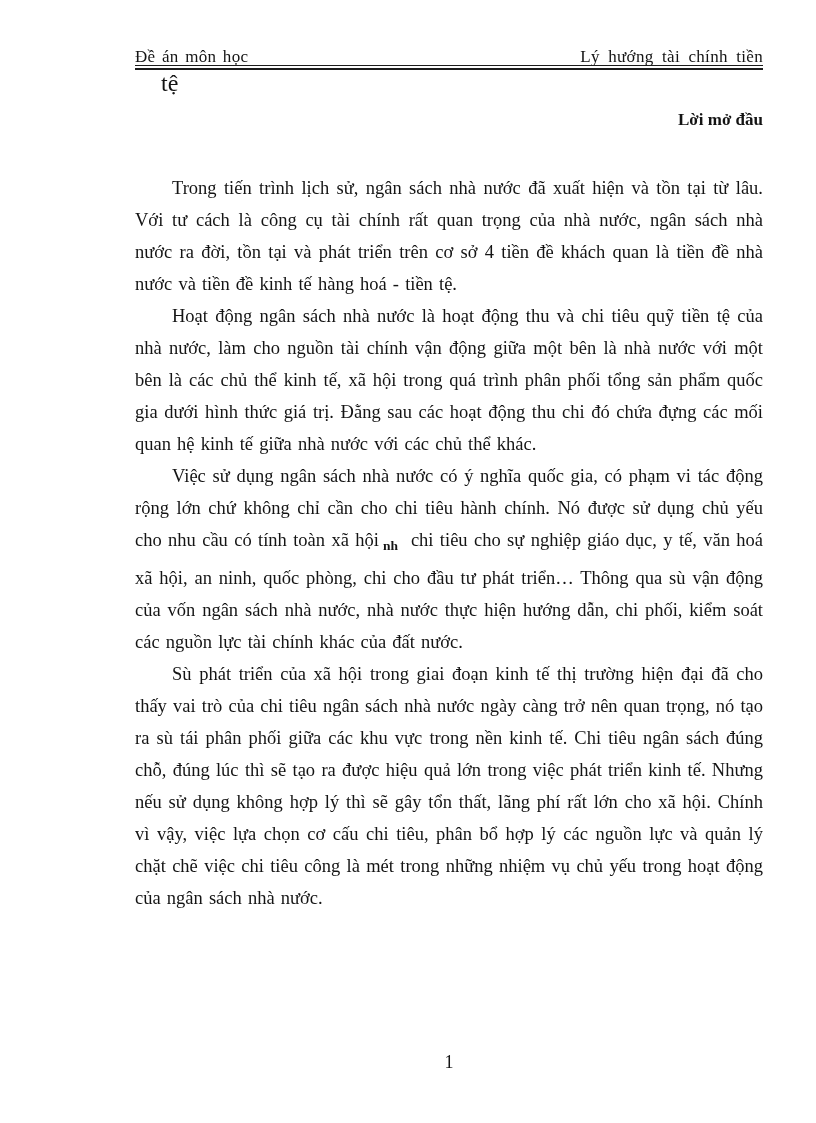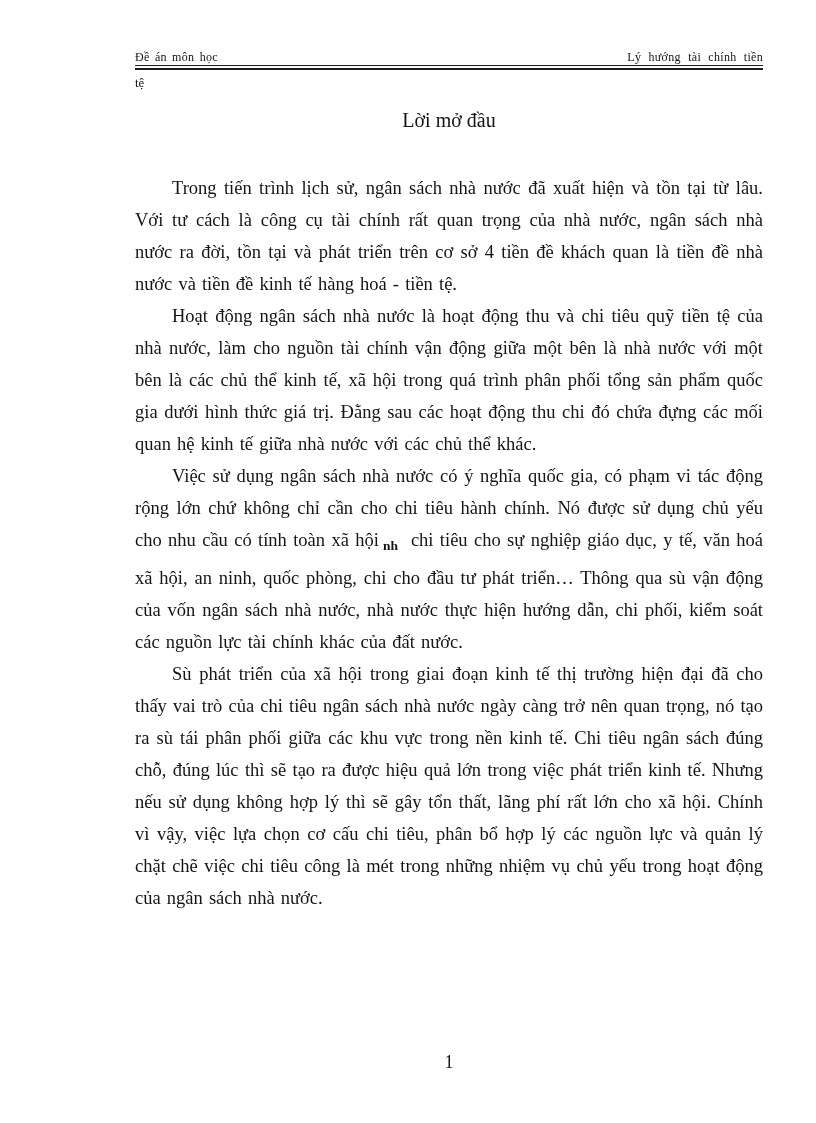--- a/index.html
+++ b/index.html
@@ -19,49 +19,50 @@
     left: 135px;
     top: 44px;
     width: 628px;
   }
   
   .header-row {
     position: relative;
     display: flex;
     justify-content: space-between;
     align-items: center;
-    font-size: 12px;
+    font-size: 17px;
     line-height: 26px;
     letter-spacing: 0.3px;
     gap: 12px;
   }
   .header-row::before {
     content: "";
     position: absolute;
     left: 0; right: 0; bottom: 4px;
     border-bottom: 1px solid #1c1c1c;
   }
   .header-row::after {
     content: "";
     position: absolute;
     left: 0; right: 0; bottom: 0;
     border-bottom: 2px solid #1c1c1c;
   }
   .header-left { word-spacing: 2px; }
   .header-right { word-spacing: 4px; }
   .header-wrap {
-    font-size: 13px;
+    font-size: 24px;
     line-height: 26px;
+    margin-left: 26px;
   }
   
   .title {
     margin: 9px 0 37px 0;
-    text-align: center;
-    font-size: 20px;
-    font-weight: normal;
+    text-align: right;
+    font-size: 17px;
+    font-weight: bold;
     line-height: 30px;
   }
   
   .para {
     font-size: 18.5px;
     line-height: 32px;
     text-align: justify;
     text-indent: 37px;
     word-spacing: 1.5px;
   }

